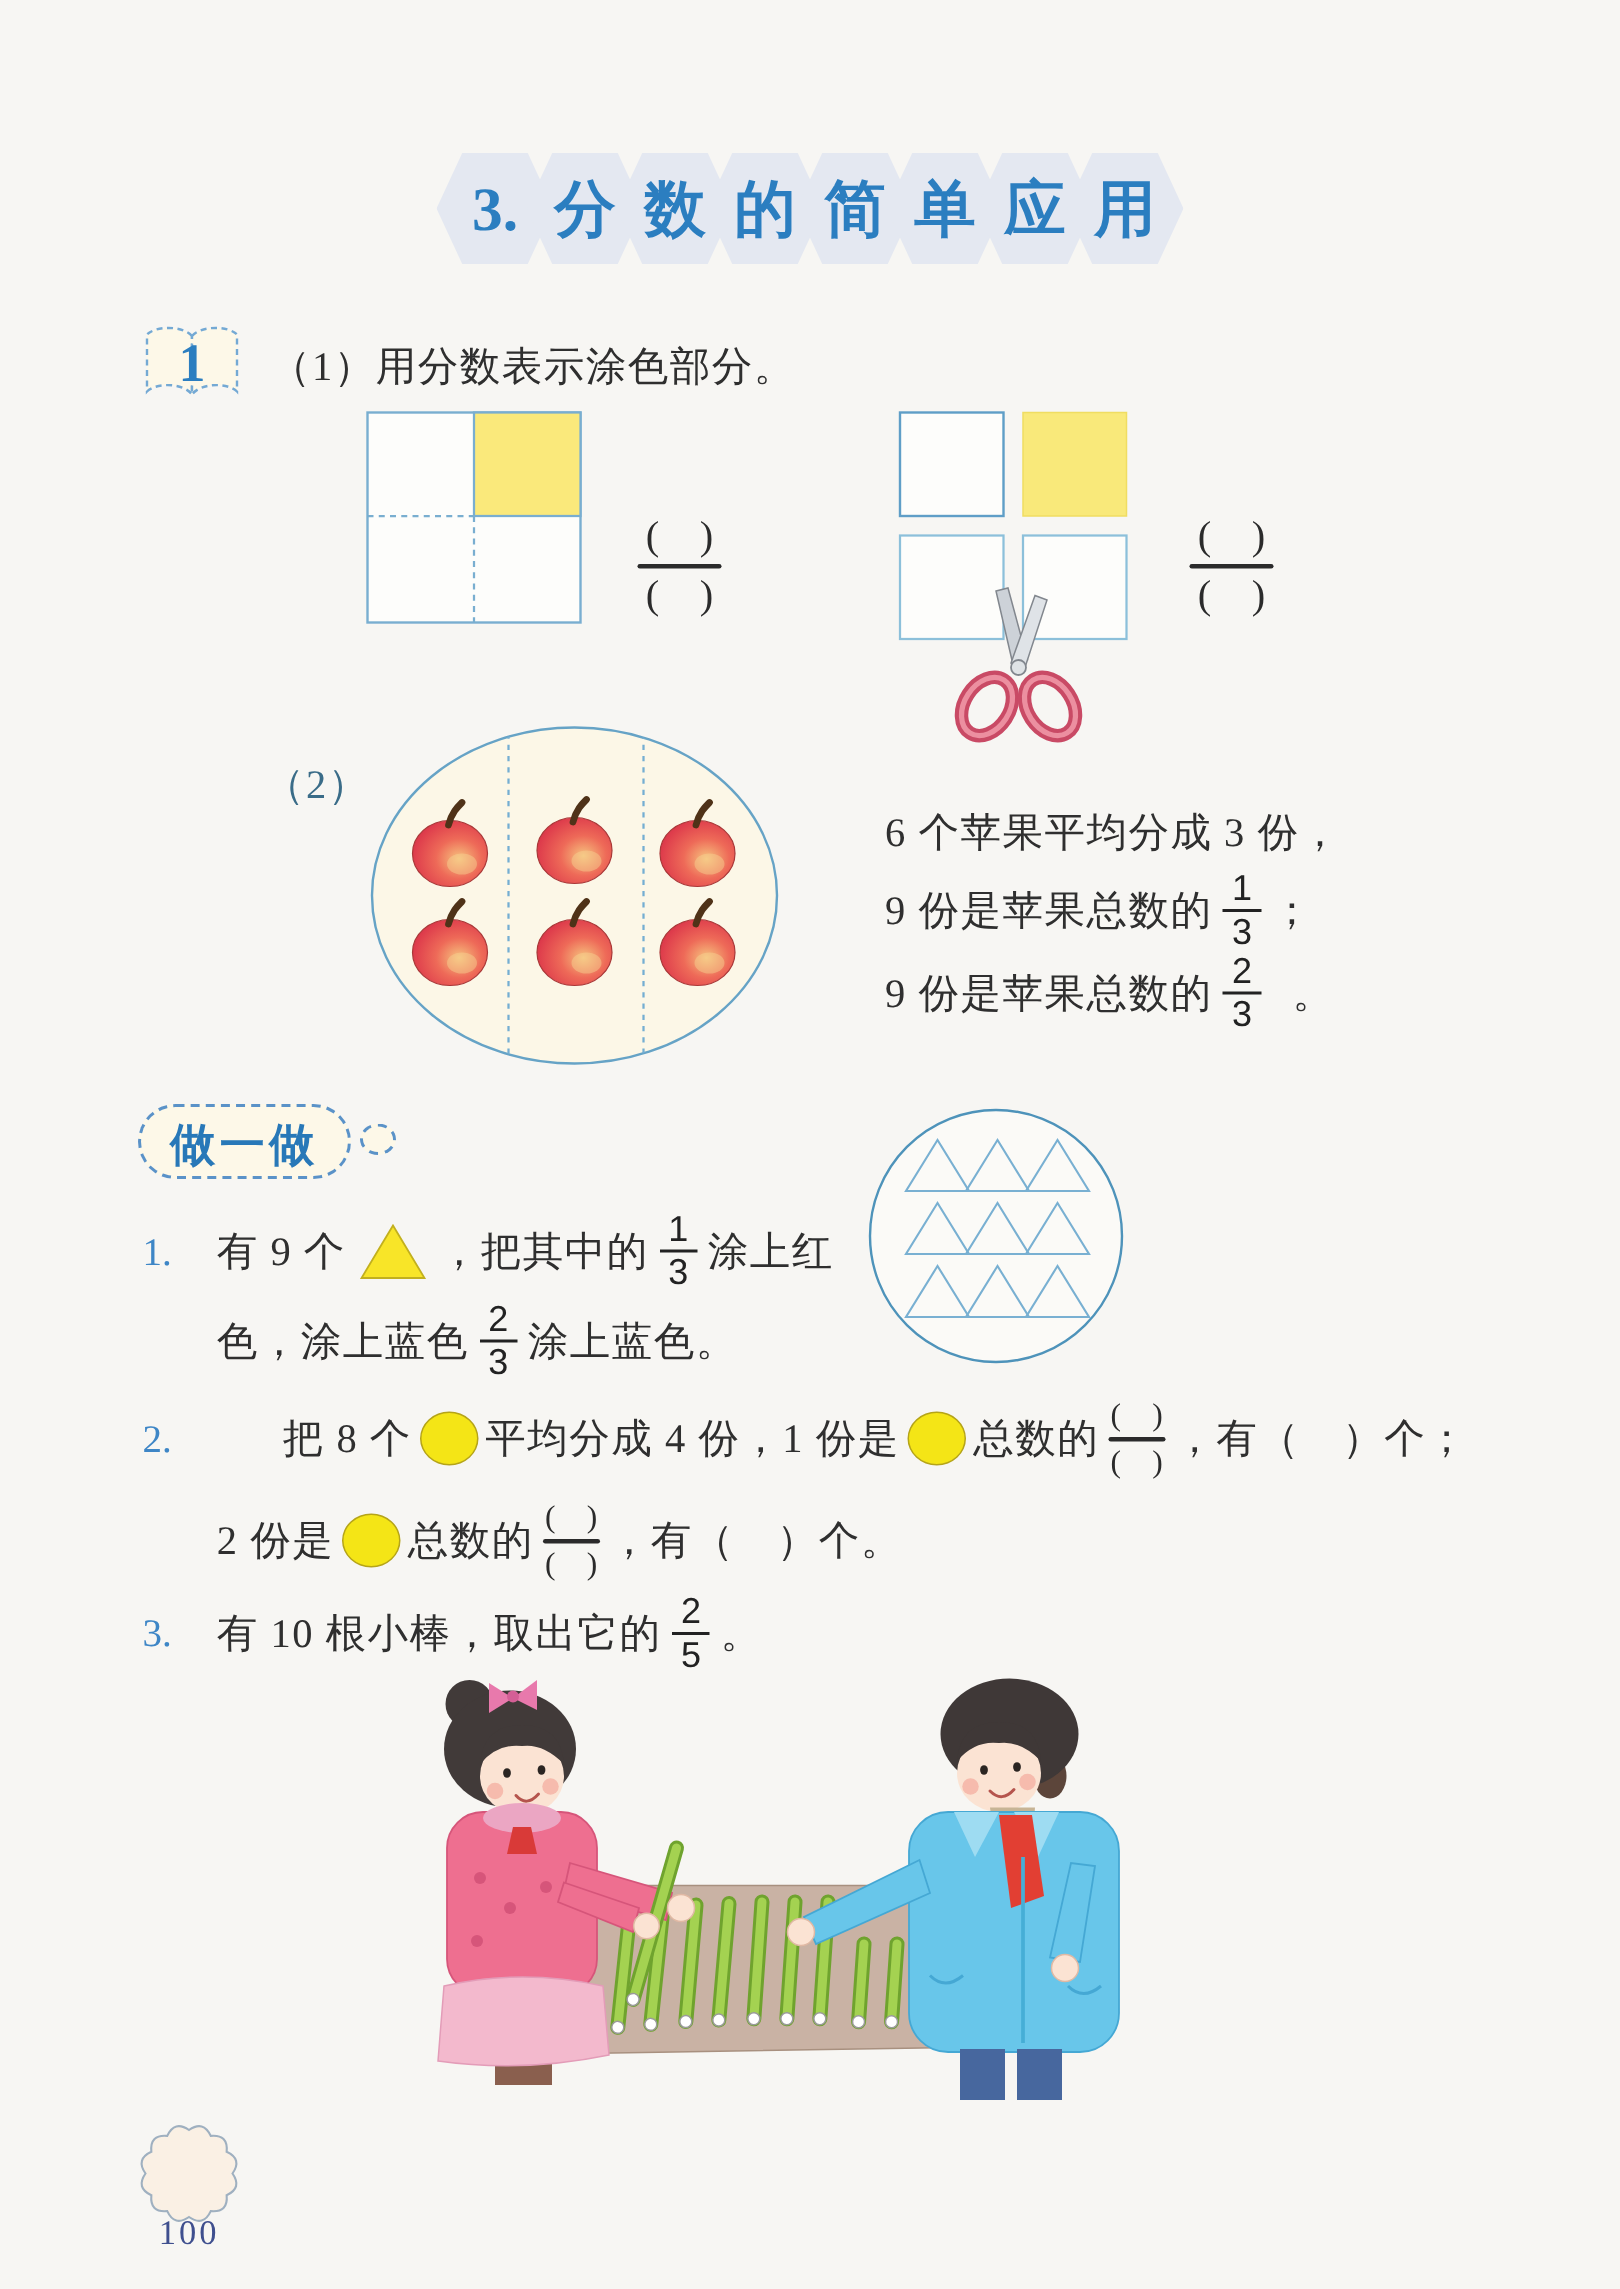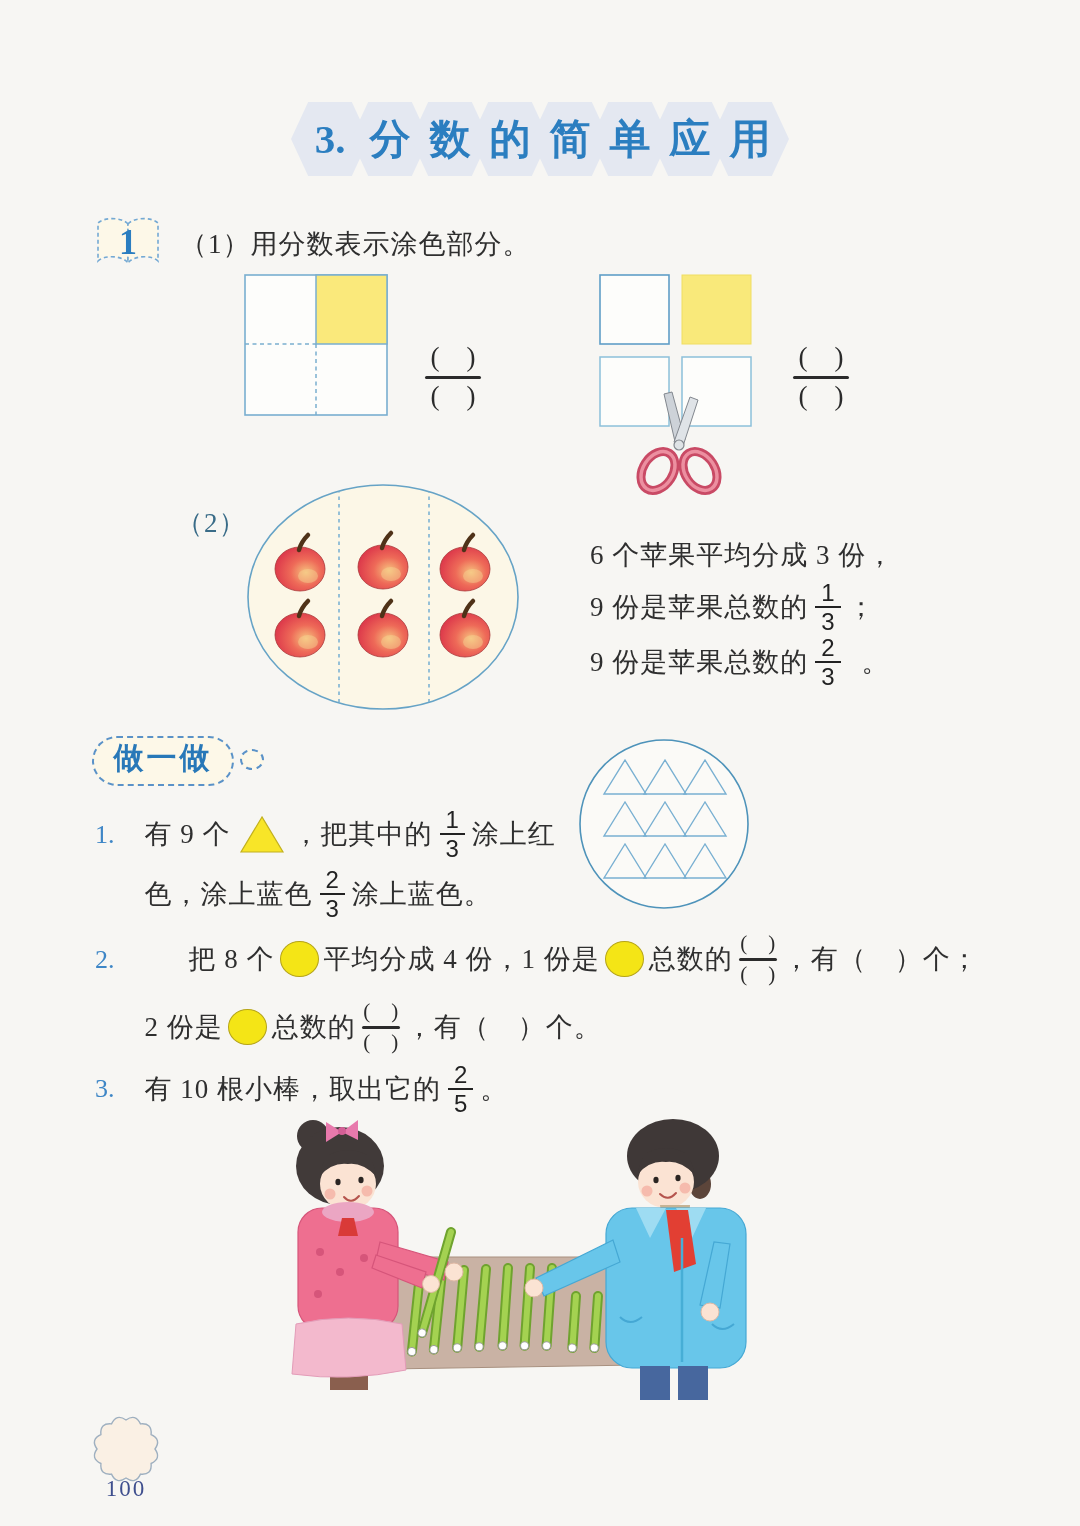--- a/index.html
+++ b/index.html
@@ -32,21 +32,21 @@
   .fb-sm .bar{width:38px;margin:2px 0;}
 
   .num-blue{color:#3e86c6;font-size:26px;margin-right:30px;}
 
   
   .book-num{position:absolute;left:96px;top:219px;width:64px;text-align:center;
             font-size:36px;font-weight:bold;color:#2b7ec0;line-height:46px;}
 
   
   .zyz{position:absolute;left:92px;top:736px;width:138px;height:46px;background:#fdf8e8;
-       border:2px dashed #5a92c8;border-radius:26px;display:flex;align-items:flex-start;justify-content:center;
+       border:2px dashed #5a92c8;border-radius:26px;display:flex;align-items:flex-end;justify-content:center;
        font-size:30px;font-weight:bold;color:#2878b8;letter-spacing:3px;}
   .zyz-tail{position:absolute;left:240px;top:749px;width:20px;height:17px;background:#fdf8e8;
        border:2px dashed #5a92c8;border-radius:50%;}
 
   
   .ydot{display:inline-block;width:37px;height:34px;border-radius:50%;background:#f4e516;
         border:1.6px solid #b5a418;margin:0 5px;flex:0 0 auto;}
 
   
   .page-num{position:absolute;left:88px;top:1412px;width:76px;height:74px;}

